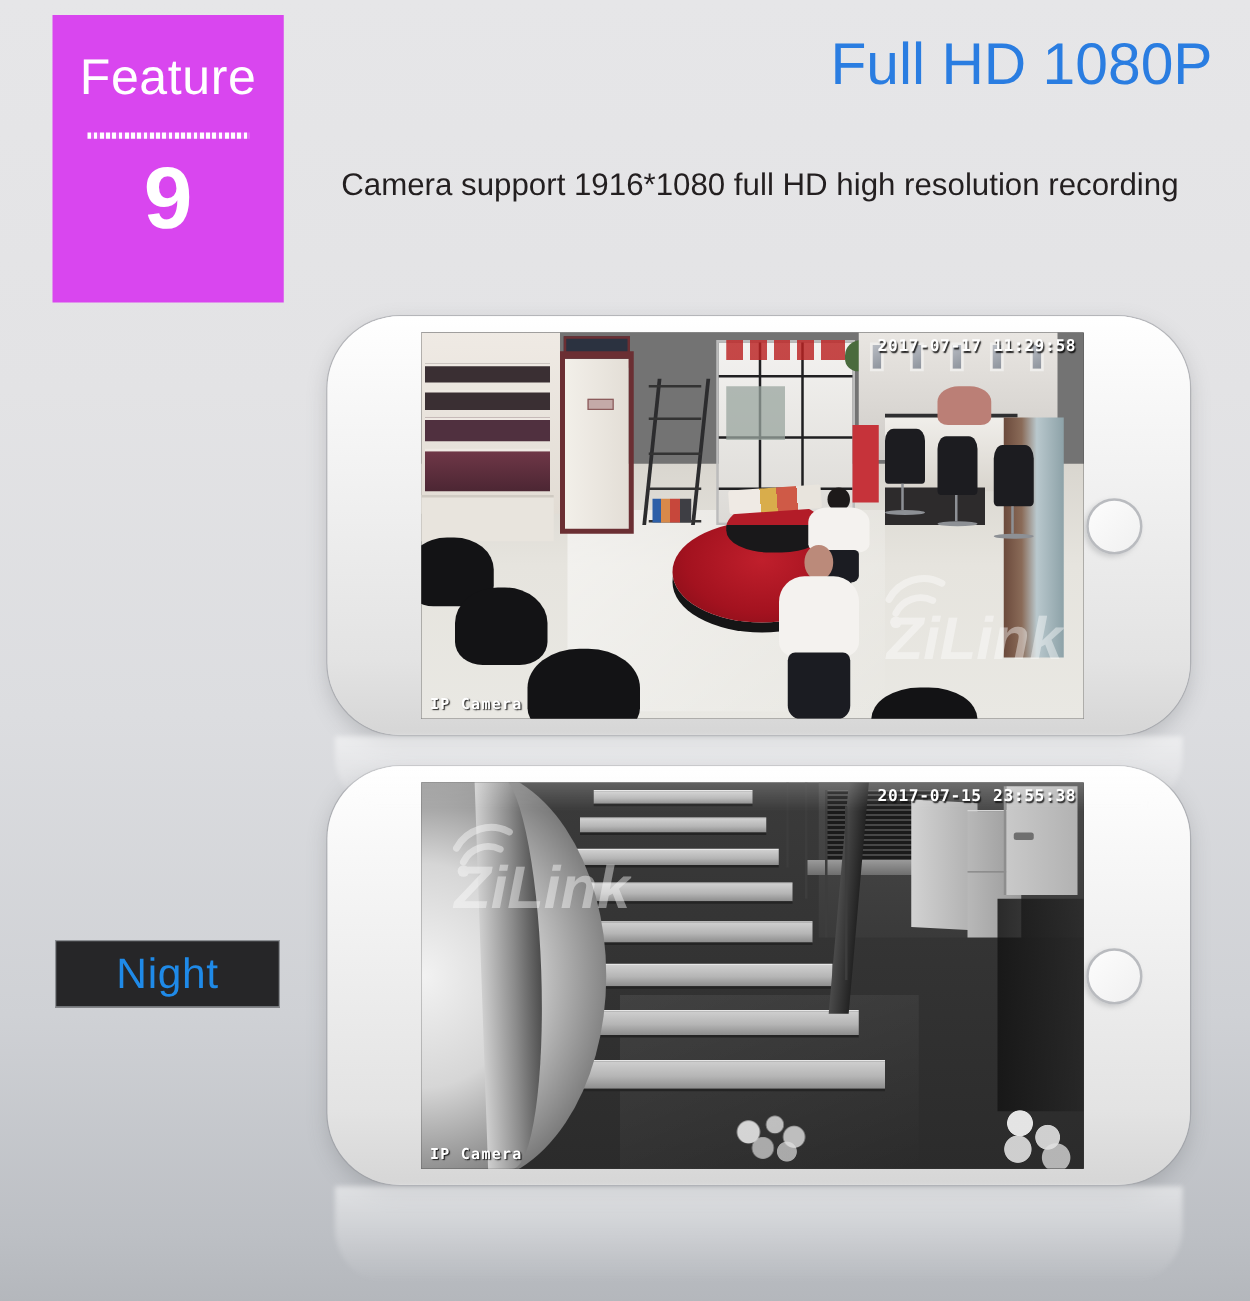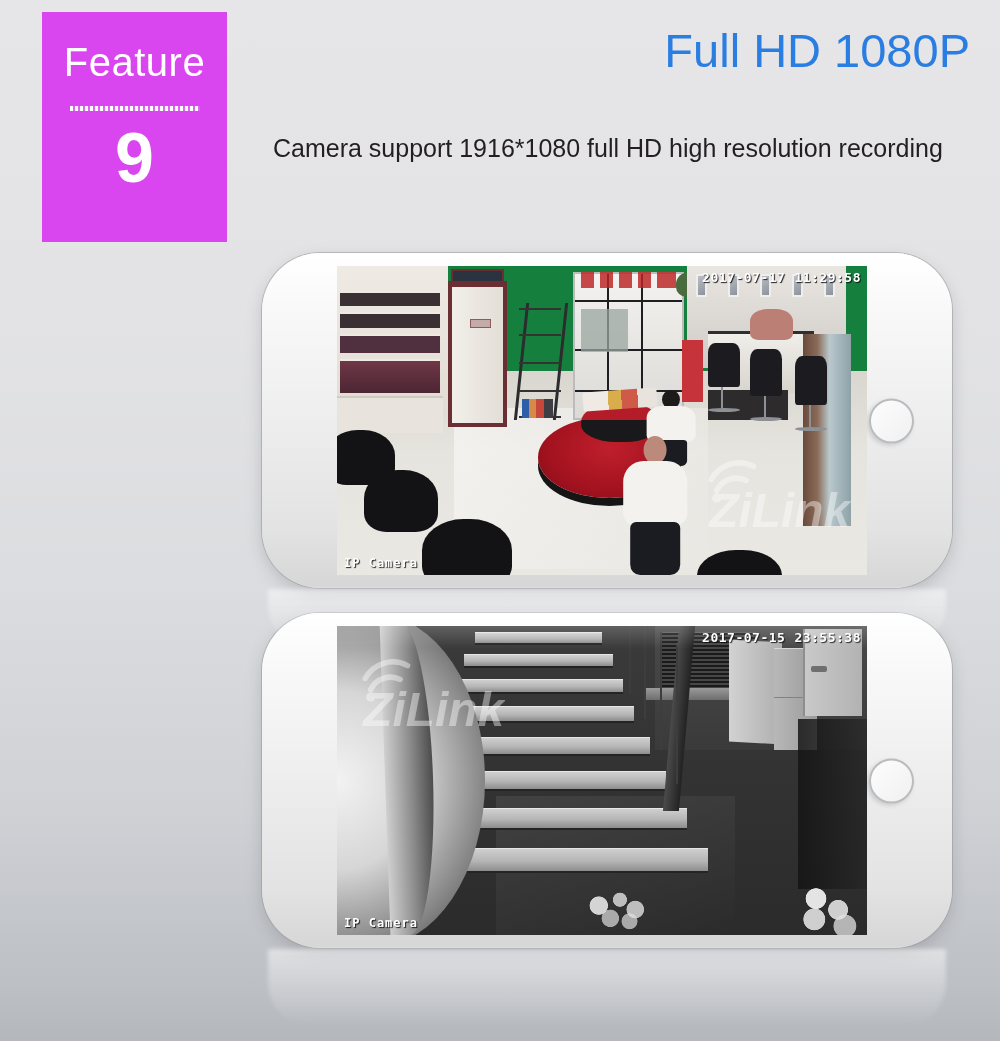--- a/index.html
+++ b/index.html
@@ -156,21 +156,21 @@
   
   .screen {
     position: absolute;
     left: 75px; top: 13px;
     width: 530px; height: 309px;
     overflow: hidden;
     background: #1b1b1b;
   }
 
   
-  .day-scene { position: absolute; inset: 0; background: #15803d; }
+  .day-scene { position: absolute; inset: 0; background: #737373; }
   .d-floor {
     position: absolute; left: 0; top: 34%; width: 100%; height: 66%;
     background: linear-gradient(to bottom, #d9d6cf 0%, #e6e4de 40%, #e9e8e3 100%);
   }
   .d-floor-sheen {
     position: absolute; left: 22%; top: 46%; width: 48%; height: 52%;
     background: linear-gradient(140deg, rgba(255,255,255,0.55), rgba(255,255,255,0));
   }
   .d-wall-left {
     position: absolute; left: 0; top: 0; width: 21%; height: 47%;
@@ -471,20 +471,23 @@
     <div class="feature-word">Feature</div>
     <div class="feature-divider"></div>
     <div class="feature-number">9</div>
   </div>
 
   <div class="headline">
     <div class="headline-title">Full HD 1080P</div>
   </div>
   <div class="headline-desc">Camera support 1916*1080 full HD high resolution recording</div>
 
+  <div class="mode-label mode-night">
+    <span>Night</span>
+  </div>
 
   <div class="phone phone-day">
     <div class="phone-inner-gloss"></div>
     <div class="sensor-dot"></div>
     <div class="earpiece"></div>
     <div class="front-camera"></div>
     <div class="home-button"></div>
 
     <div class="screen">
       <div class="day-scene">

